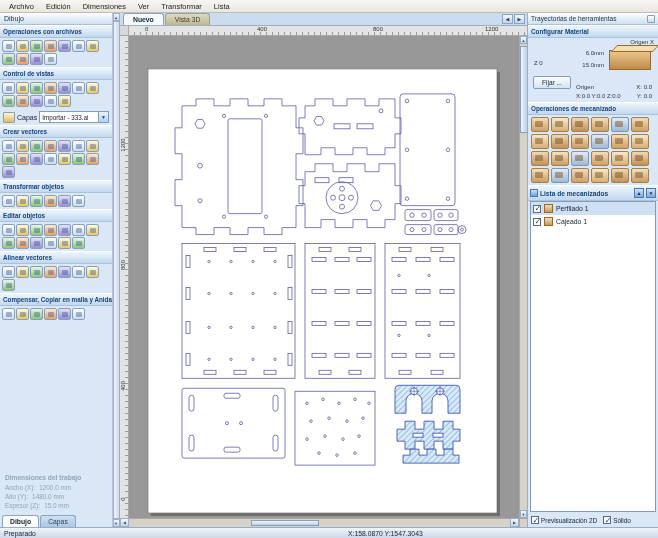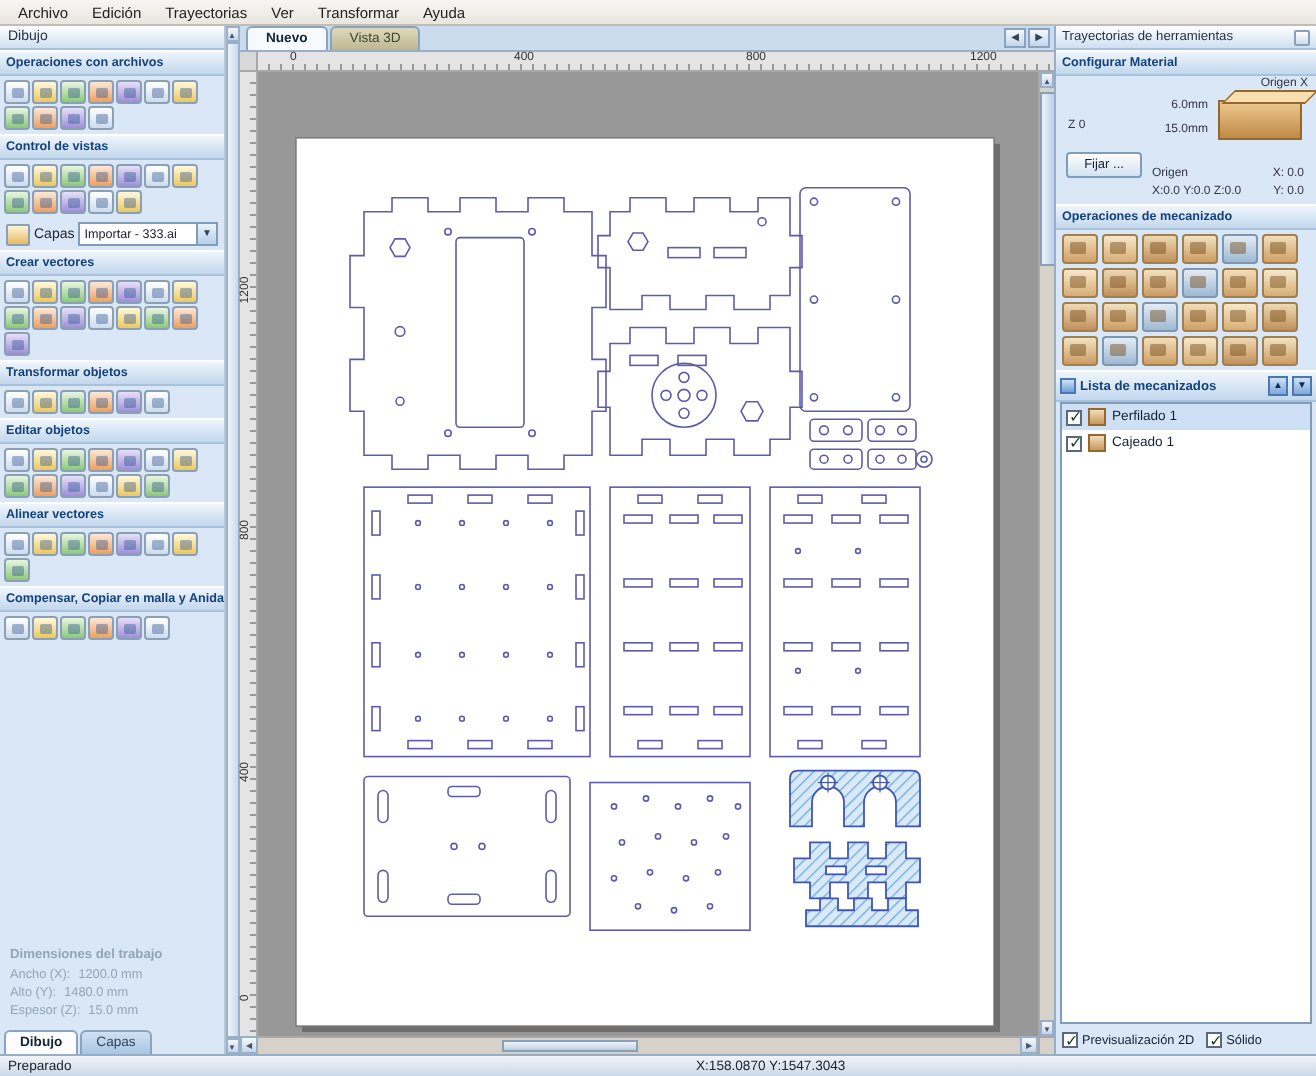--- a/index.html
+++ b/index.html
@@ -99,24 +99,24 @@
   #statusbar{position:absolute;left:0;right:0;bottom:0;height:11px;background:linear-gradient(#f0f4f8,#cbd9e8);border-top:1px solid #96aec8;display:flex;align-items:center;font-size:6.8px;color:#223;}
   .sb-ready{padding-left:4px;width:200px;}
   .sb-coords{position:absolute;left:348px;}
 </style>
 </head>
 <body>
 
 <div id="menubar">
   <span class="menu-item">Archivo</span>
   <span class="menu-item">Edición</span>
-  <span class="menu-item">Trayectorias</span>
+  <span class="menu-item">Dimensiones</span>
   <span class="menu-item">Ver</span>
   <span class="menu-item">Transformar</span>
-  <span class="menu-item">Ayuda</span>
+  <span class="menu-item">Lista</span>
 </div>
 
 <div id="left-panel">
   <div class="lp-content">
     <div class="panel-title">Dibujo</div>
 
     <div class="sec-head">Operaciones con archivos</div>
     <div class="icon-grid">
         <span class="ticon"></span>
         <span class="ticon"></span>

